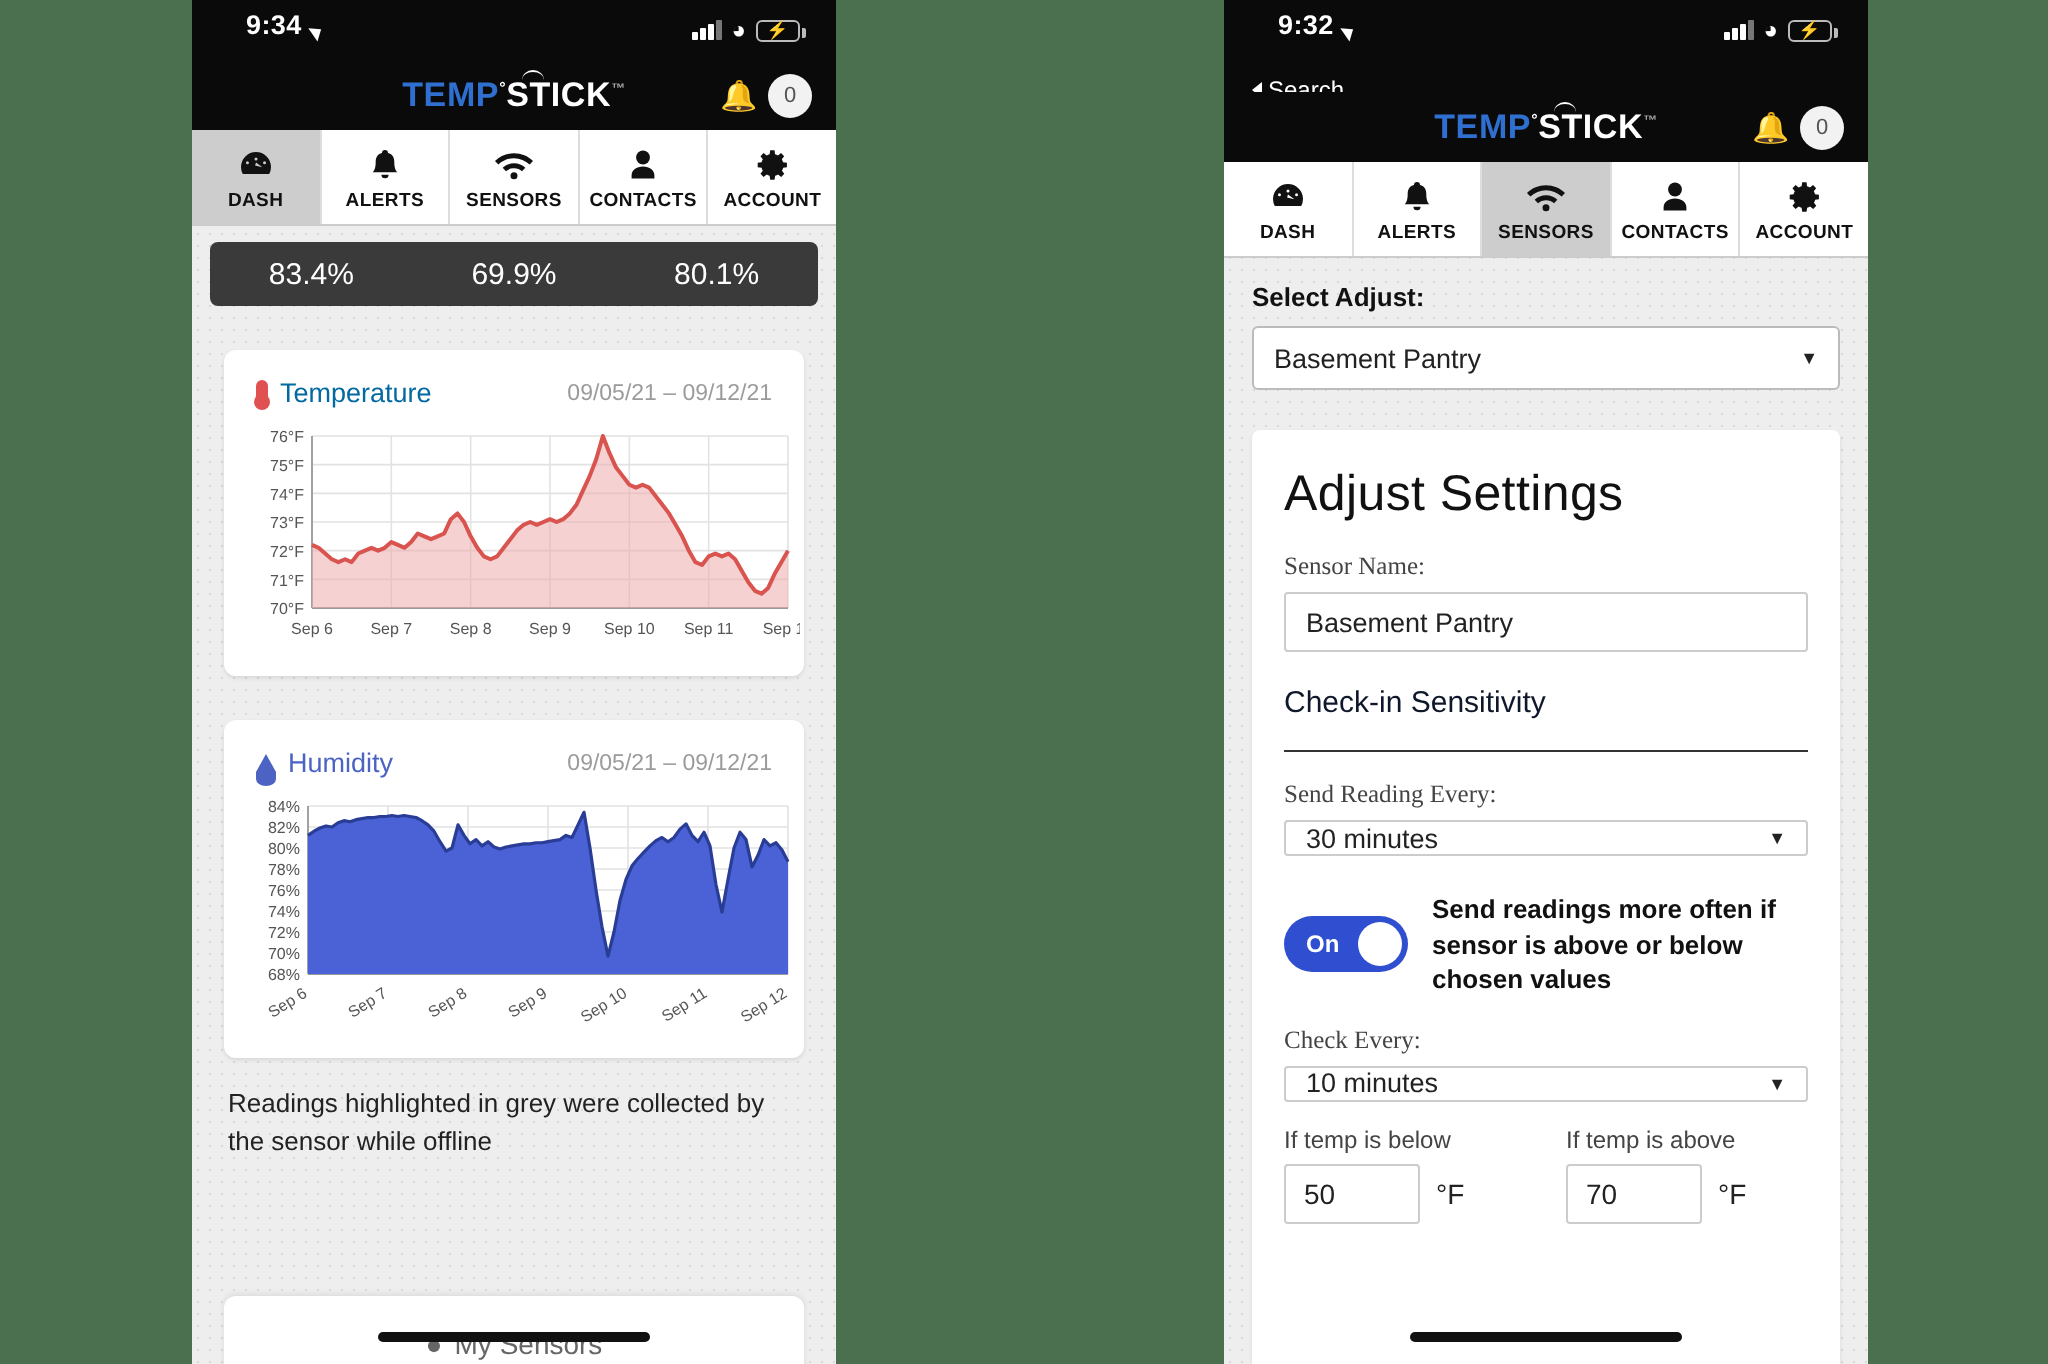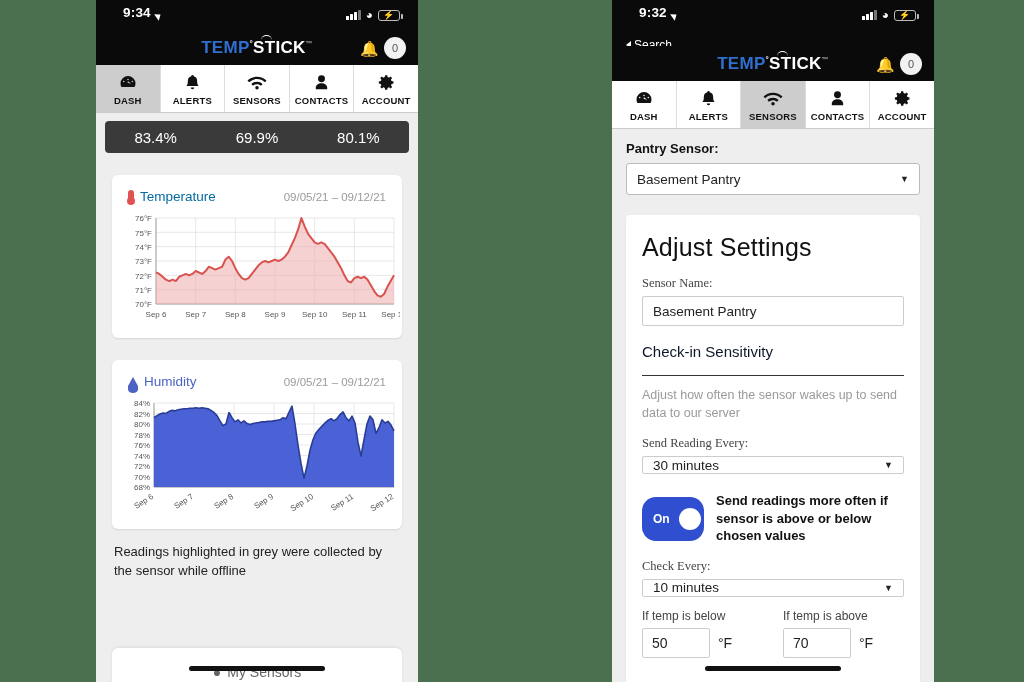--- a/index.html
+++ b/index.html
@@ -179,21 +179,21 @@
     border-bottom: 1.5px solid #333; padding-bottom: 15px;
   }
   .helptext { margin-top: 10px; font-size: 12.5px; color:#9a9a9a; line-height:1.45; }
   .selfield {
     margin-top: 5px; border:1px solid #ccc; border-radius:2px; height: 18px;
     display:flex; align-items:center; padding:0 10px; font-size:13.5px; color:#222;
     position: relative; background:#fff;
   }
   .togglerow { display:flex; align-items:center; gap:12px; margin-top: 18px; }
   .toggle {
-    width: 62px; height: 44px; border-radius: 14px; background:#2f4fd0;
+    width: 62px; height: 28px; border-radius: 14px; background:#2f4fd0;
     position:relative; display:flex; align-items:center; flex-shrink:0;
   }
   .toggle .on { color:#fff; font-size:12px; font-weight:bold; margin-left:11px; }
   .toggle .knob {
     position:absolute; right:3px; width:22px; height:22px; border-radius:50%;
     background:#fff;
   }
   .togglelabel { font-size: 13px; font-weight: bold; color:#111; line-height:1.35; }
   .tworow { display:flex; gap:20px; margin-top: 12px; }
   .tworow .col { flex:1; }
@@ -475,36 +475,35 @@
       <div class="tab">
         <div class="ic">
           <svg width="17" height="17" viewBox="0 0 22 22">
               <path d="M11 7.2a3.8 3.8 0 100 7.6 3.8 3.8 0 000-7.6zm9 5.2v-2.8l-2.5-.4a6.9 6.9 0 00-.8-1.9l1.5-2-2-2-2 1.5a6.9 6.9 0 00-1.9-.8L12 1.5H9.2l-.4 2.5a6.9 6.9 0 00-1.9.8l-2-1.5-2 2 1.5 2a6.9 6.9 0 00-.8 1.9l-2.5.4V12.4l2.5.4c.2.7.4 1.3.8 1.9l-1.5 2 2 2 2-1.5c.6.4 1.2.6 1.9.8l.4 2.5H12l.4-2.5c.7-.2 1.3-.4 1.9-.8l2 1.5 2-2-1.5-2c.4-.6.6-1.2.8-1.9z" fill="#111"></path>
             </svg>
         </div>
         <div class="lb">ACCOUNT</div>
       </div>
     </div>
 
-    <div class="sel-label">Pantry Sensor:</div>
+    <div class="sel-label">Select Adjust:</div>
     <div class="sel-box">
       <span>Basement Pantry</span>
       <span class="caret">▼</span>
     </div>
 
     <div class="settings-card">
       <div class="h1">Adjust Settings</div>
 
       <div class="flabel">Sensor Name:</div>
       <div class="finput">
         <span>Basement Pantry</span>
       </div>
 
       <div class="sechead">Check-in Sensitivity</div>
-      <div class="helptext">Adjust how often the sensor wakes up to send data to our server</div>
 
       <div class="flabel">Send Reading Every:</div>
       <div class="selfield">
         <span>30 minutes</span>
         <span class="caret">▼</span>
       </div>
 
       <div class="togglerow">
         <div class="toggle">
           <span class="on">On</span>

